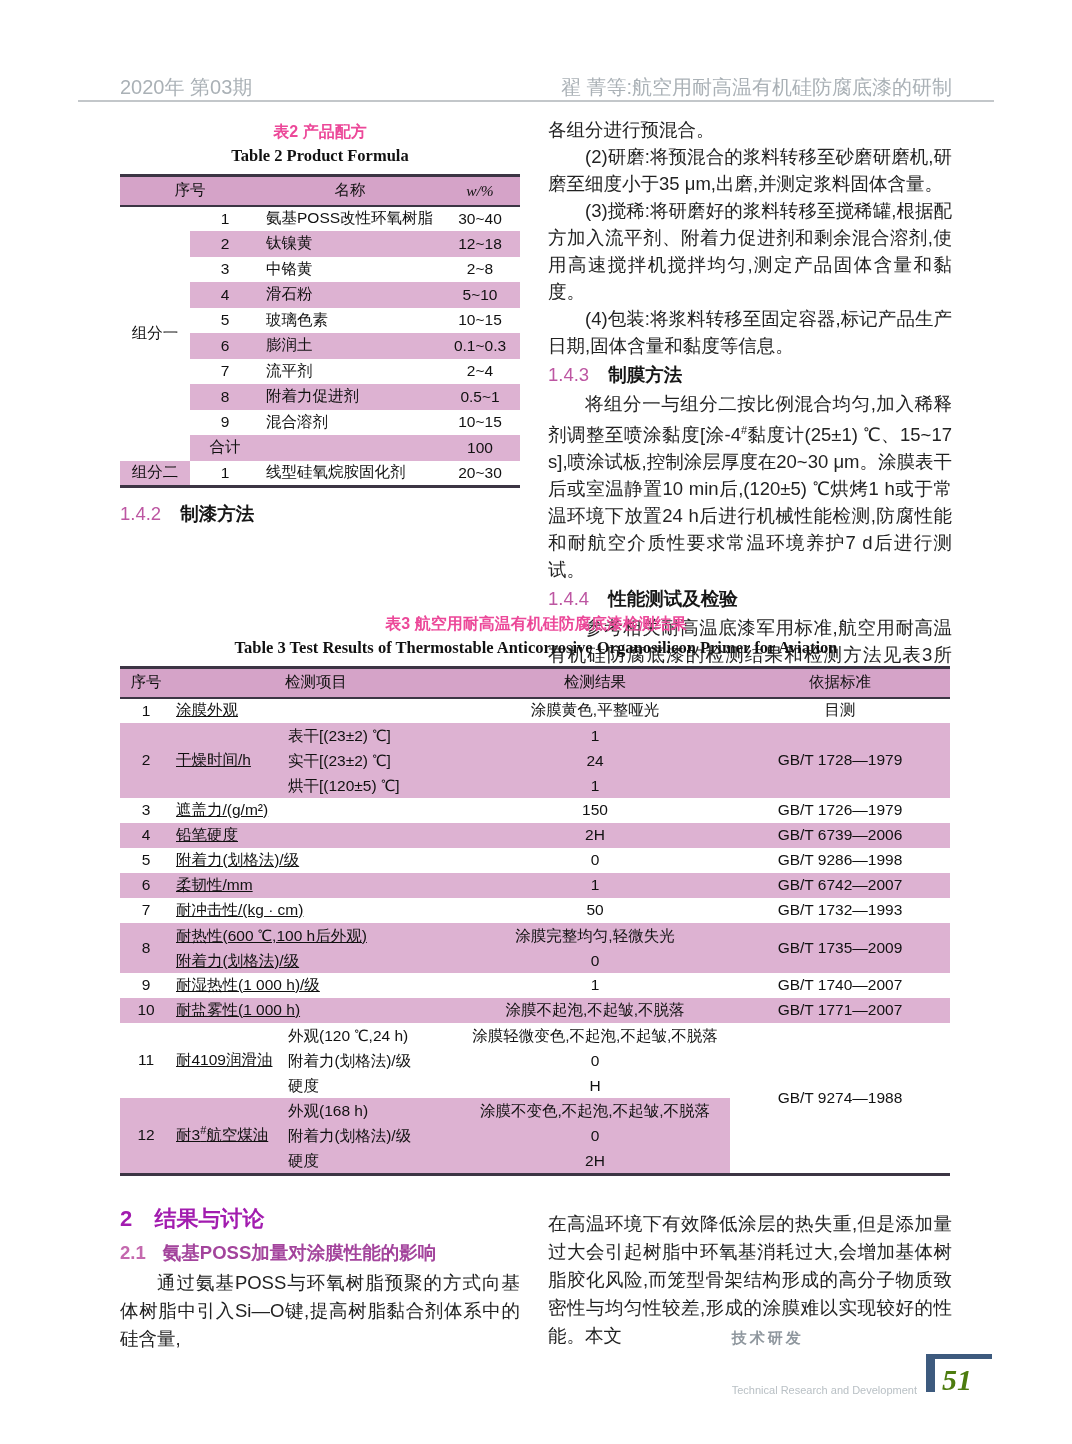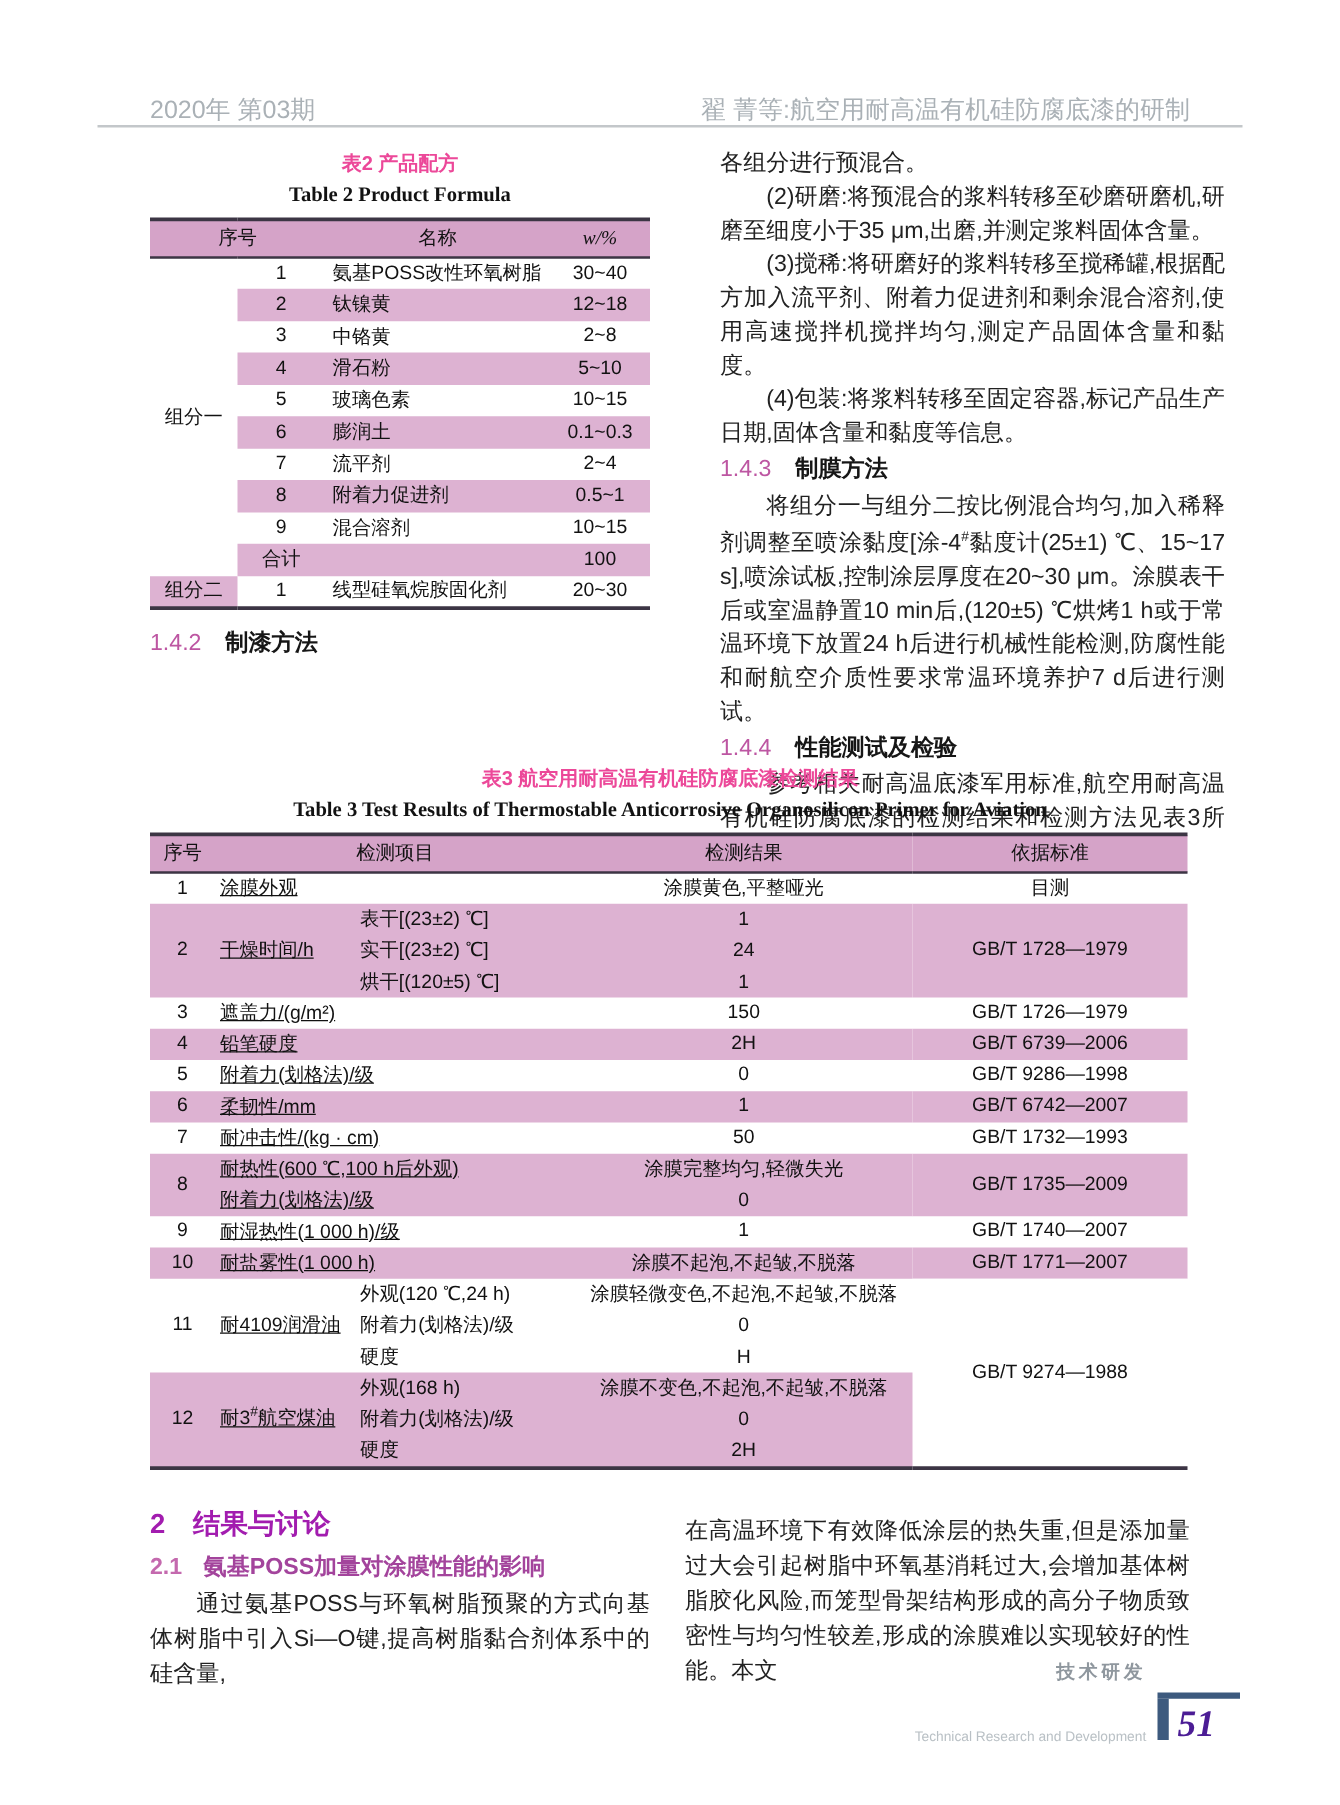--- a/index.html
+++ b/index.html
@@ -7,21 +7,21 @@
   .page {
     position:relative; width:1072px; height:1444px; background:#ffffff;
     font-family:"Liberation Sans", sans-serif; color:#1f1f1f; overflow:hidden;
   }
   
   .hdr-row { position:absolute; top:74px; left:120px; width:832px;
     display:flex; justify-content:space-between; font-size:20px; color:#aab1b6; }
   .hdr-rule { position:absolute; top:100px; left:78px; width:916px; height:2px; background:#c3c7ca; }
   
   .col-left  { position:absolute; top:120px; left:120px;  width:400px; }
-  .col-right { position:absolute; top:116px; left:576px; width:404px; }
+  .col-right { position:absolute; top:116px; left:548px; width:404px; }
   .body-p { font-size:18.5px; line-height:27px; text-align:justify; color:#222; }
   .indent { text-indent:2em; }
   .sec-h { font-size:18.5px; line-height:27px; margin:2px 0; }
   .sec-h .num { color:#bd56a2; margin-right:14px; }
   .sec-h .ttl { font-weight:bold; color:#161616; }
   sup { font-size:11px; vertical-align:super; }
   
   .tbl-title-cn { text-align:center; font-size:16px; font-weight:bold; color:#ec4899; line-height:23px; }
   .tbl-title-en { text-align:center; font-size:16.5px; font-weight:bold;
     font-family:"Liberation Serif", serif; color:#121212; line-height:25px; margin-bottom:6px; }
@@ -54,27 +54,27 @@
   
   .disc-left  { position:absolute; top:1203px; left:120px;  width:400px; }
   .disc-right { position:absolute; top:1210px; left:548px; width:404px; }
   .h2-main { font-size:22px; font-weight:bold; color:#a21caf; line-height:32px; margin-bottom:4px; }
   .h2-main .num { margin-right:16px; }
   .h2-sub { font-size:18.5px; font-weight:bold; line-height:28px; margin-bottom:2px; }
   .h2-sub .num { color:#c469ae; margin-right:12px; }
   .h2-sub .ttl { color:#a3449c; }
   
   .footer { position:absolute; right:80px; bottom:44px; display:flex; align-items:flex-end; gap:9px; }
-  .f-text { text-align:right; padding-bottom:2px; }
+  .f-text { padding-bottom:2px; }
   .f-cn { font-size:15px; font-weight:bold; color:#8f979e; letter-spacing:3px; line-height:19px; }
   .f-en { font-size:11px; color:#b9c0c5; line-height:15px;margin-top:36px; }
   .pagebox { position:relative; width:66px; height:46px; border-top:5px solid #3d5a7e; }
   .pagebox .leftbar { position:absolute; left:0; top:0; width:9px; height:33px; background:#3d5a7e; }
   .pagebox .num { margin-left:16px; font-family:"Liberation Serif", serif; font-style:italic;
-    font-weight:bold; font-size:30px; color:#4c1d95; line-height:42px; }
+    font-weight:bold; font-size:30px; color:#4d7c0f; line-height:42px; }
 </style>
 </head>
 <body>
 
 <div class="page">
 
   <div class="hdr-row">
     <span>2020年 第03期</span>
     <span>翟  菁等:航空用耐高温有机硅防腐底漆的研制</span>
   </div>

